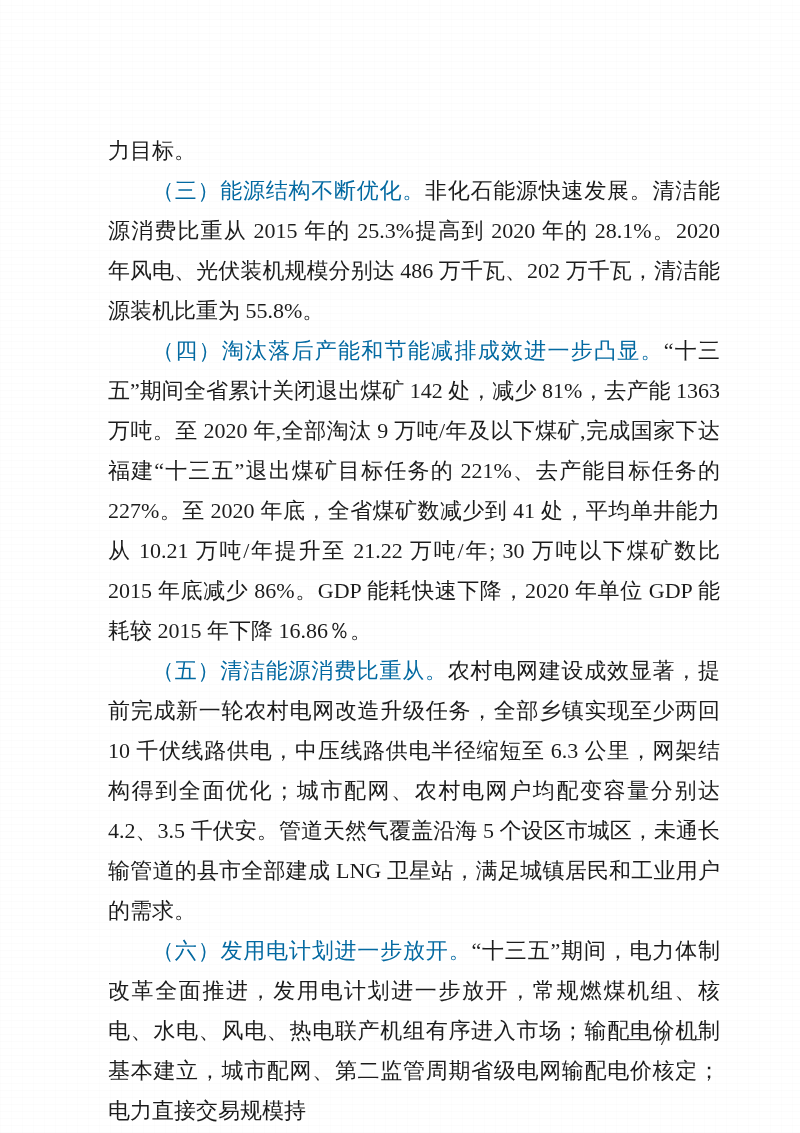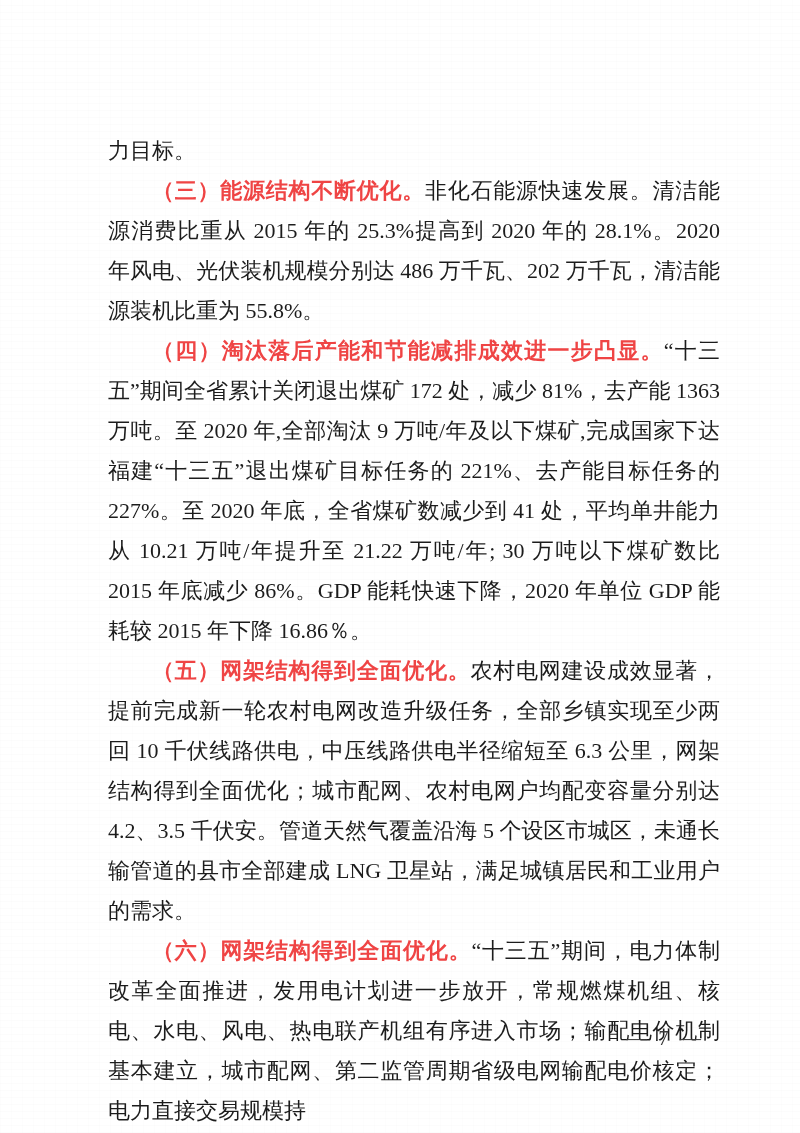--- a/index.html
+++ b/index.html
@@ -35,42 +35,42 @@
     text-align-last: left;
   }
   .para {
     margin: 0;
     padding: 0;
   }
   .para.indent {
     text-indent: 44px;
   }
   .seg.bold {
-    font-weight: bold;
-    color: #ef4444;
+    font-weight: normal;
+    color: #0369a1;
   }
   .page-footer {
     position: absolute;
     top: 1024px;
     right: 96px;
     font-size: 21px;
     line-height: 28px;
     color: #3a3a3a;
     letter-spacing: 3px;
     white-space: nowrap;
   }
 </style>
 </head>
 <body>
 
 <div class="scan-layer"></div>
 
 <main class="text-block" id="paragraphs">
     <p class="para"><span class="seg">力目标。</span></p>
     <p class="para indent"><span class="seg bold">（三）能源结构不断优化。</span><span class="seg">非化石能源快速发展。清洁能源消费比重从 2015 年的 25.3%提高到 2020 年的 28.1%。2020 年风电、光伏装机规模分别达 486 万千瓦、202 万千瓦，清洁能源装机比重为 55.8%。</span></p>
-    <p class="para indent"><span class="seg bold">（四）淘汰落后产能和节能减排成效进一步凸显。</span><span class="seg">“十三五”期间全省累计关闭退出煤矿 172 处，减少 81%，去产能 1363 万吨。至 2020 年,全部淘汰 9 万吨/年及以下煤矿,完成国家下达福建“十三五”退出煤矿目标任务的 221%、去产能目标任务的 227%。至 2020 年底，全省煤矿数减少到 41 处，平均单井能力从 10.21 万吨/年提升至 21.22 万吨/年; 30 万吨以下煤矿数比 2015 年底减少 86%。GDP 能耗快速下降，2020 年单位 GDP 能耗较 2015 年下降 16.86％。</span></p>
-    <p class="para indent"><span class="seg bold">（五）网架结构得到全面优化。</span><span class="seg">农村电网建设成效显著，提前完成新一轮农村电网改造升级任务，全部乡镇实现至少两回 10 千伏线路供电，中压线路供电半径缩短至 6.3 公里，网架结构得到全面优化；城市配网、农村电网户均配变容量分别达 4.2、3.5 千伏安。管道天然气覆盖沿海 5 个设区市城区，未通长输管道的县市全部建成 LNG 卫星站，满足城镇居民和工业用户的需求。</span></p>
-    <p class="para indent"><span class="seg bold">（六）网架结构得到全面优化。</span><span class="seg">“十三五”期间，电力体制改革全面推进，发用电计划进一步放开，常规燃煤机组、核电、水电、风电、热电联产机组有序进入市场；输配电价机制基本建立，城市配网、第二监管周期省级电网输配电价核定；电力直接交易规模持</span></p>
+    <p class="para indent"><span class="seg bold">（四）淘汰落后产能和节能减排成效进一步凸显。</span><span class="seg">“十三五”期间全省累计关闭退出煤矿 142 处，减少 81%，去产能 1363 万吨。至 2020 年,全部淘汰 9 万吨/年及以下煤矿,完成国家下达福建“十三五”退出煤矿目标任务的 221%、去产能目标任务的 227%。至 2020 年底，全省煤矿数减少到 41 处，平均单井能力从 10.21 万吨/年提升至 21.22 万吨/年; 30 万吨以下煤矿数比 2015 年底减少 86%。GDP 能耗快速下降，2020 年单位 GDP 能耗较 2015 年下降 16.86％。</span></p>
+    <p class="para indent"><span class="seg bold">（五）清洁能源消费比重从。</span><span class="seg">农村电网建设成效显著，提前完成新一轮农村电网改造升级任务，全部乡镇实现至少两回 10 千伏线路供电，中压线路供电半径缩短至 6.3 公里，网架结构得到全面优化；城市配网、农村电网户均配变容量分别达 4.2、3.5 千伏安。管道天然气覆盖沿海 5 个设区市城区，未通长输管道的县市全部建成 LNG 卫星站，满足城镇居民和工业用户的需求。</span></p>
+    <p class="para indent"><span class="seg bold">（六）发用电计划进一步放开。</span><span class="seg">“十三五”期间，电力体制改革全面推进，发用电计划进一步放开，常规燃煤机组、核电、水电、风电、热电联产机组有序进入市场；输配电价机制基本建立，城市配网、第二监管周期省级电网输配电价核定；电力直接交易规模持</span></p>
   </main>
 
 <footer class="page-footer">
   <span>— 7 —</span>
 </footer>
 
 </body></html>

